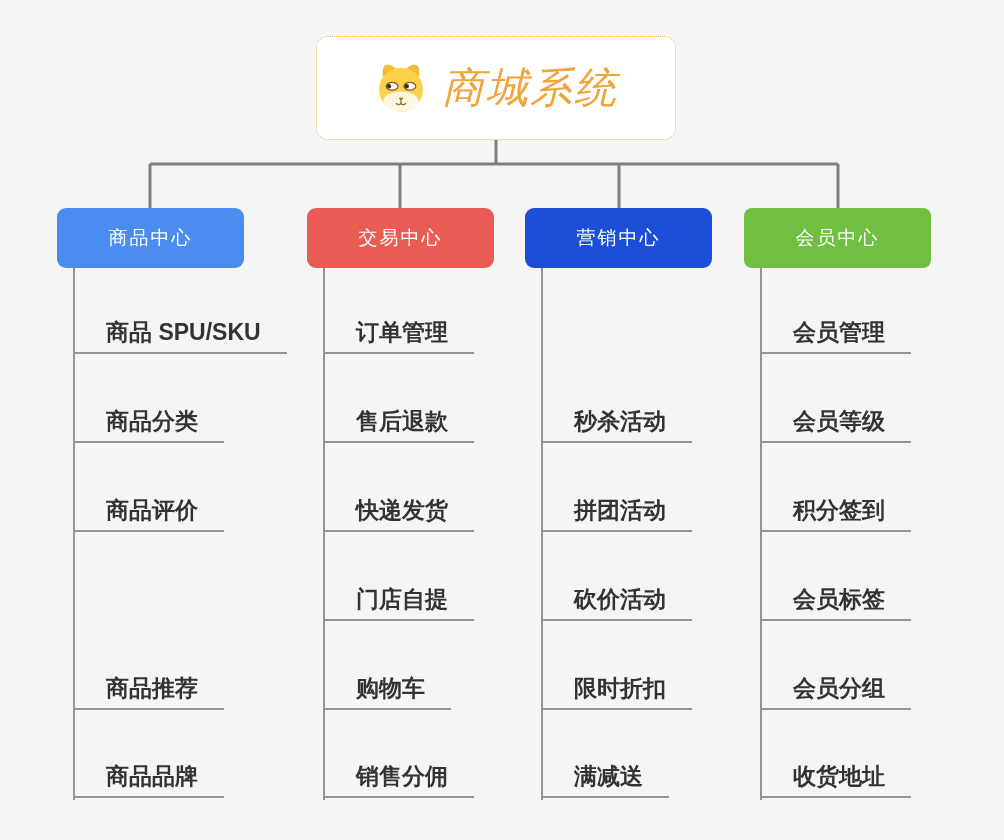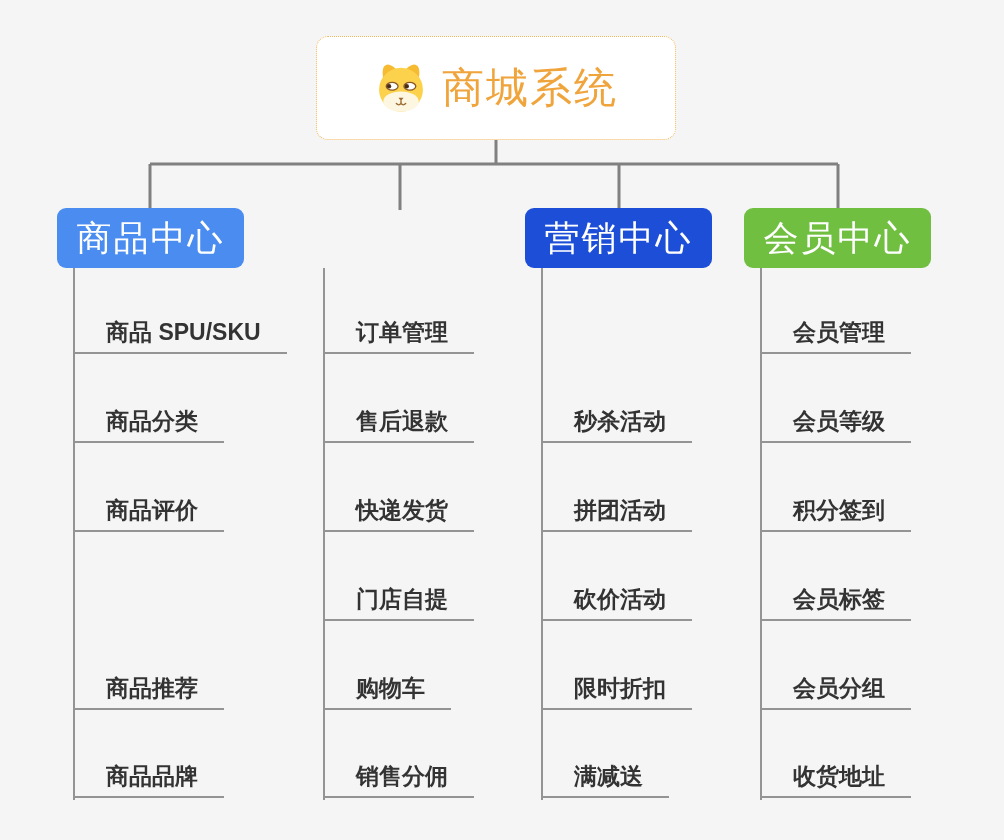--- a/index.html
+++ b/index.html
@@ -10,32 +10,33 @@
   }
   .canvas{position:absolute;inset:0;}
   svg.connectors{position:absolute;left:0;top:0;pointer-events:none;}
 
   
   .root{
     position:absolute;left:316px;top:36px;width:360px;height:104px;
     background:#ffffff;border:1px dotted #f3b65a;border-radius:12px;
     display:flex;align-items:center;justify-content:center;gap:14px;
     box-sizing:border-box;
+    font-style:italic;
   }
   .root-title{
     color:#f0a43c;font-size:42px;letter-spacing:2px;white-space:nowrap;
   }
   .dog{width:54px;height:54px;display:inline-flex;}
 
   
   .branch{position:absolute;top:208px;width:250px;height:600px;}
   .branch-box{
     width:187px;height:60px;border-radius:9px;
     display:flex;align-items:center;justify-content:center;
-    color:#ffffff;font-size:35px;letter-spacing:2px;white-space:nowrap;
+    color:#ffffff;font-size:19px;letter-spacing:2px;white-space:nowrap;
     cursor:pointer;
   }
   .spine{
     position:absolute;left:16px;top:60px;width:2px;height:532px;
     background:#949494;
   }
   .child{
     position:absolute;left:16px;
     font-size:23px;line-height:28px;color:#333333;
     padding:0 26px 6px 33px;border-bottom:2px solid #949494;
@@ -74,41 +75,42 @@
     <div class="branch-box" style="background-color: rgb(74, 140, 240);">商品中心</div>
     <div class="spine"></div>
     <div class="child t0">商品 SPU/SKU</div>
     <div class="child t1">商品分类</div>
     <div class="child t2">商品评价</div>
     <div class="child t4">商品推荐</div>
     <div class="child t5">商品品牌</div>
   </div>
 
   <div class="branch" style="left:307px">
+    <div class="branch-box" style="background-color: rgb(233, 92, 83);">交易中心</div>
     <div class="spine"></div>
     <div class="child t0">订单管理</div>
     <div class="child t1">售后退款</div>
     <div class="child t2">快递发货</div>
     <div class="child t3">门店自提</div>
     <div class="child t4">购物车</div>
     <div class="child t5">销售分佣</div>
   </div>
 
   <div class="branch" style="left:525px">
     <div class="branch-box" style="background-color: #1d4ed8;">营销中心</div>
     <div class="spine"></div>
     <div class="child t1">秒杀活动</div>
     <div class="child t2">拼团活动</div>
     <div class="child t3">砍价活动</div>
     <div class="child t4">限时折扣</div>
     <div class="child t5">满减送</div>
   </div>
 
   <div class="branch" style="left:744px">
-    <div class="branch-box" style="background-color: rgb(112, 191, 65);">会员中心</div>
+    <div class="branch-box" style="background-color: rgb(112, 191, 65); border-radius: 8px;">会员中心</div>
     <div class="spine"></div>
     <div class="child t0">会员管理</div>
     <div class="child t1">会员等级</div>
     <div class="child t2">积分签到</div>
     <div class="child t3">会员标签</div>
     <div class="child t5">收货地址</div>
     <div class="child t4">会员分组</div>
   </div>
 
 </div>

